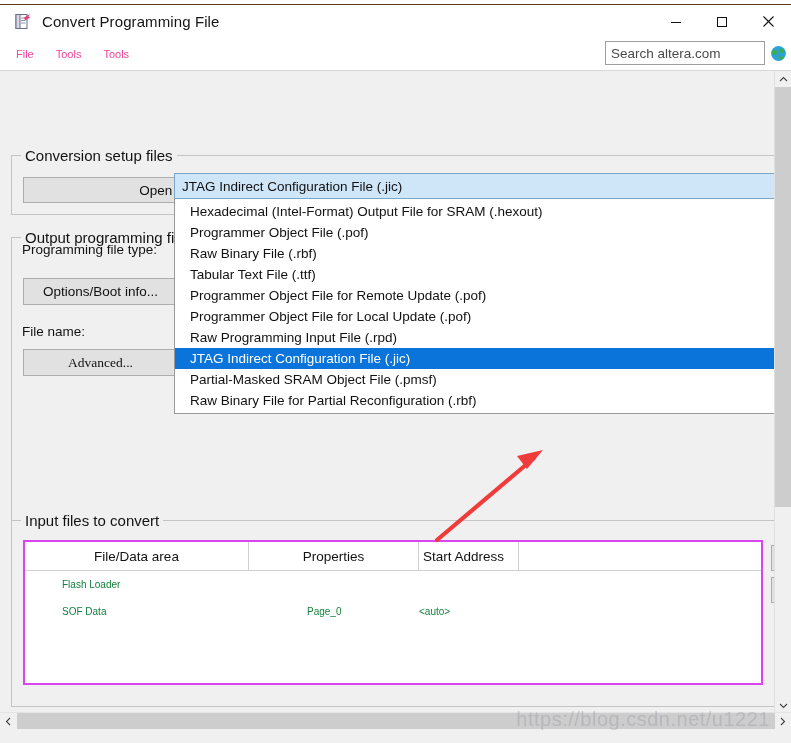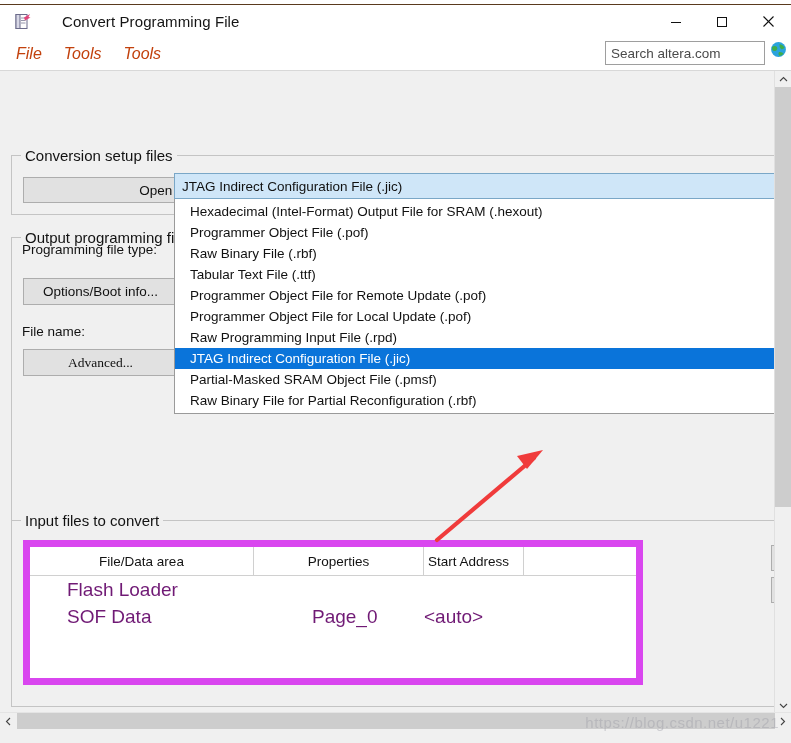--- a/index.html
+++ b/index.html
@@ -33,21 +33,20 @@
   }
 
   
   .titlebar {
     position: absolute;
     top: 5px; left: 0; right: 0;
     height: 33px;
     background: #ffffff;
     display: flex;
     align-items: center;
-    gap: 20px;
   }
   .app-icon {
     width: 18px; height: 18px;
     margin-left: 14px; margin-right: 10px;
     position: relative;
     flex: none;
   }
   .title-text {
     font-size: 15px;
     color: #141414;
@@ -73,30 +72,30 @@
     position: absolute;
     top: 38px; left: 0; right: 0;
     height: 32px;
     background: #ffffff;
     display: flex;
     align-items: center;
     border-bottom: 1px solid #d8d8d8;
   }
   .menu-item {
     padding: 3px 11px;
-    font-size: 16px;
-    color: #c2410c;
-    cursor: default;
-    font-style: italic;
+    font-size: 11px;
+    color: #ec4899;
+    cursor: default;
   }
   .menu-item:first-child { margin-left: 5px; }
   .search-wrap {
     position: absolute;
     right: 4px; top: 3px;
     display: flex;
+    align-items: center;
   }
   .search-input {
     width: 160px;
     height: 24px;
     border: 1px solid #9e9e9e;
     background: #ffffff;
     font-family: "Liberation Sans", sans-serif;
     font-size: 13.5px;
     padding: 0 5px;
     color: #444;
@@ -215,23 +214,23 @@
   }
   .combo-opt.selected {
     background: #0a74da;
     color: #ffffff;
   }
 
   
   .table-wrap {
     position: absolute;
     left: 11px; top: 19px;
-    width: 620px; height: 145px;
-    background: #ffffff;
-    border: 7px solid #d946ef;
+    width: 740px; height: 145px;
+    background: #ffffff;
+    border: 2px solid #d946ef;
     box-sizing: border-box;
     overflow: hidden;
   }
   .thead {
     display: flex;
     height: 28px;
     border-bottom: 1px solid #d0d0d0;
     background: #ffffff;
   }
   .th {
@@ -243,22 +242,22 @@
     border-right: 1px solid #d0d0d0;
     box-sizing: border-box;
     height: 28px;
   }
   .th.c0 { width: 224px; }
   .th.c1 { width: 170px; }
   .th.c2 { width: 100px; justify-content: flex-start; padding-left: 4px; text-align: right; }
   .th.c3 { flex: 1; border-right: none; }
   .trow { display: flex; height: 27px; }
   .td {
-    font-size: 19px;
-    color: #701a75;
+    font-size: 10px;
+    color: #15803d;
     display: flex;
     align-items: center;
     box-sizing: border-box;
     height: 27px;
   }
   .td.c0 { width: 224px; padding-left: 37px; }
   .td.c1 { width: 170px; padding-left: 58px; }
   .td.c2 { width: 100px; padding-left: 0px; }
   .td.c3 { flex: 1; }
 
@@ -349,23 +348,23 @@
   .annot {
     position: absolute;
     inset: 0;
     pointer-events: none;
     z-index: 40;
   }
 
   
   .watermark {
     position: absolute;
-    right: 12px;
+    right: 21px;
     bottom: 12px;
-    font-size: 15px;
+    font-size: 20px;
     color: rgba(150,150,160,0.38);
     letter-spacing: 0.5px;
     z-index: 35;
     white-space: nowrap;
     font-family: "Liberation Sans", sans-serif;
   }
 </style>
 </head>
 <body>
 

